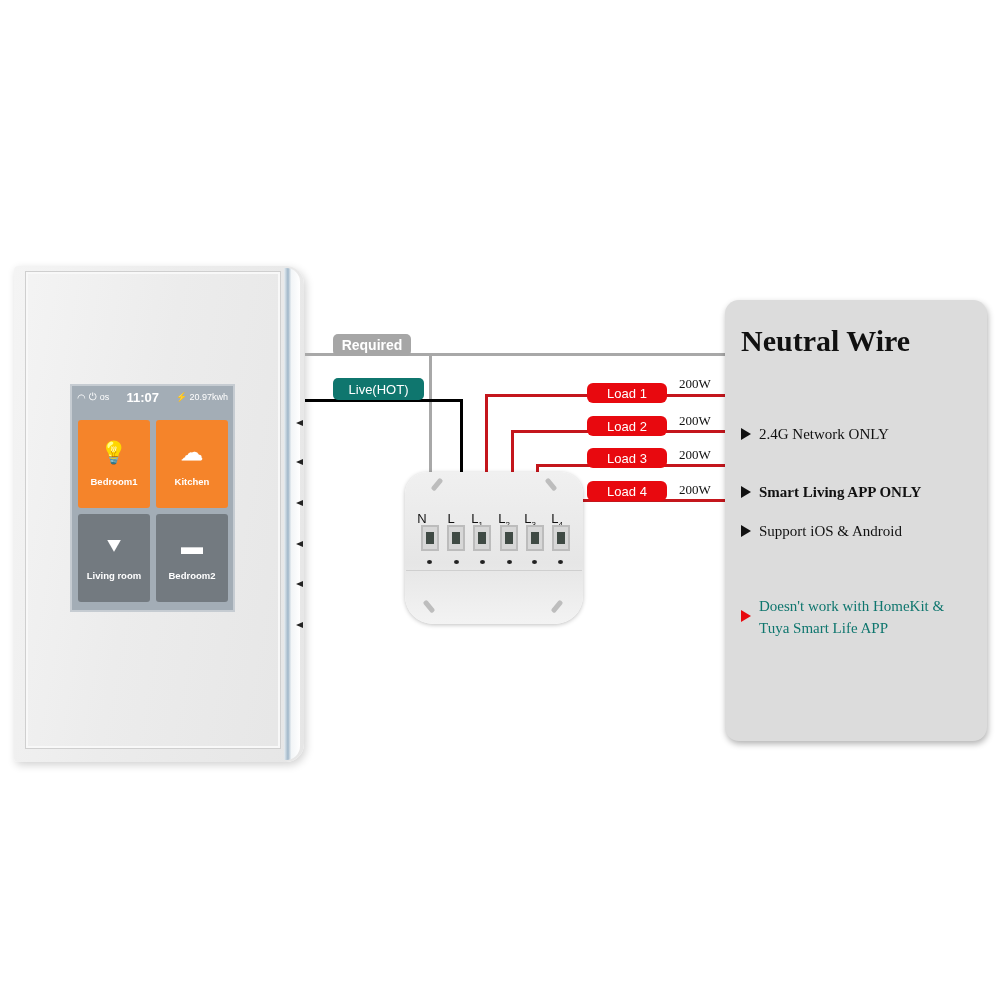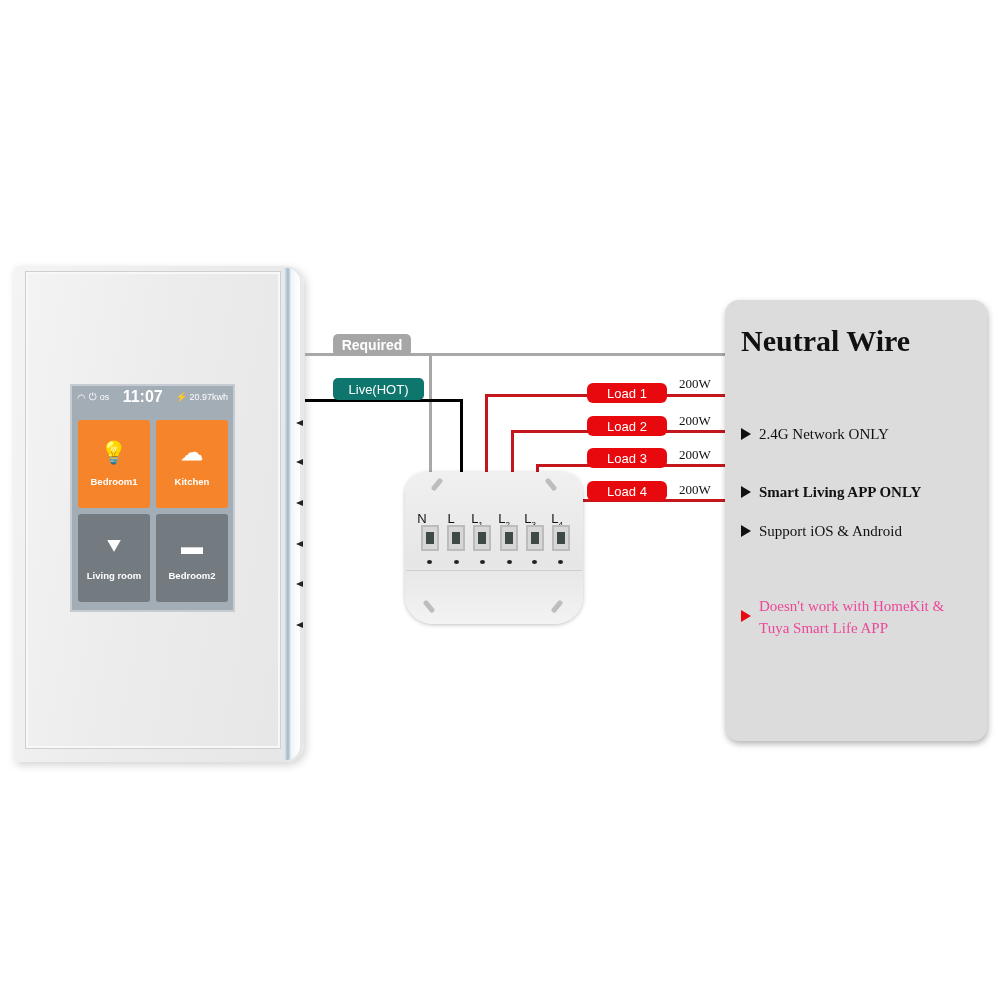--- a/index.html
+++ b/index.html
@@ -8,21 +8,21 @@
 
   
   .panel { left: 14px; top: 266px; width: 290px; height: 496px; background: linear-gradient(100deg, #f4f4f4 0%, #ececec 45%, #e6e6e6 100%); border-radius: 4px 18px 18px 4px; box-shadow: 2px 3px 8px rgba(0,0,0,0.18); }
   .panel-inner { left: 26px; top: 272px; width: 254px; height: 476px; border: 2px solid #f8f8f8; outline: 1px solid #cfcfcf; }
   .panel-edge { left: 284px; top: 268px; width: 16px; height: 492px; background: linear-gradient(90deg, #e8eef2 0%, #9fb6c8 25%, #f2f5f7 45%, #ffffff 100%); border-radius: 0 14px 14px 0; }
   .edge-arrow { width: 0; height: 0; border-top: 3px solid transparent; border-bottom: 3px solid transparent; border-right: 7px solid #222; }
 
   
   .screen { left: 70px; top: 384px; width: 165px; height: 228px; background: #a3adb6; border: 2px solid #c6ccd2; }
   .status { left: 0; top: 0; width: 100%; height: 22px; display: flex; align-items: center; justify-content: space-between; padding: 0 5px; color: #fff; font-size: 9px; }
-  .status .time { font-size: 16px; font-weight: bold; }
+  .status .time { font-size: 13px; font-weight: bold; }
   .tile { width: 72px; height: 88px; border-radius: 3px; display: flex; flex-direction: column; align-items: center; justify-content: center; color: #fff; font-size: 9.5px; font-weight: bold; gap: 12px; }
   .tile.on { background: #f5842a; }
   .tile.off { background: #737a80; }
   .tile-icon { font-size: 22px; line-height: 22px; }
 
   
   .wire { position: absolute; }
   .w-gray { background: #a8a8a8; }
   .w-black { background: #000; }
   .w-red { background: #c4161c; }
@@ -42,21 +42,21 @@
   .terminal::after { content: ""; position: absolute; left: 3px; top: 5px; width: 8px; height: 12px; background: #3f4a44; }
   .screw { position: absolute; top: 560px; width: 5px; height: 4px; background: #222; border-radius: 50%; }
   .module-sep { left: 406px; top: 570px; width: 176px; height: 1px; background: #cfcfcf; }
   .clip { position: absolute; width: 14px; height: 5px; background: #bdbdbd; border-radius: 2px; }
 
   
   .card { left: 725px; top: 300px; width: 262px; height: 441px; background: #dcdcdc; border-radius: 14px; box-shadow: 1px 3px 6px rgba(0,0,0,0.3); }
   .card-title { left: 741px; top: 320px; width: 240px; font-family: "Liberation Serif", serif; font-weight: bold; font-size: 30px; line-height: 41px; color: #111; }
   .bullet { position: absolute; left: 741px; display: flex; align-items: flex-start; gap: 8px; font-family: "Liberation Serif", serif; font-size: 15px; color: #111; line-height: 22px; }
   .bullet .tri { width: 0; height: 0; border-top: 6px solid transparent; border-bottom: 6px solid transparent; border-left: 10px solid #111; margin-top: 5px; flex: none; }
-  .bullet.warn { color: #ec4899; }
+  .bullet.warn { color: #0f766e; }
   .bullet.warn .tri { border-left-color: #e8090f; margin-top: 15px; }
 </style>
 </head>
 <body>
 
 <div class="abs panel"></div>
 <div class="abs panel-inner"></div>
 <div class="abs panel-edge"></div>
 <div class="abs edge-arrow" style="left:296px;top:420px;"></div>
 <div class="abs edge-arrow" style="left:296px;top:459px;"></div>

